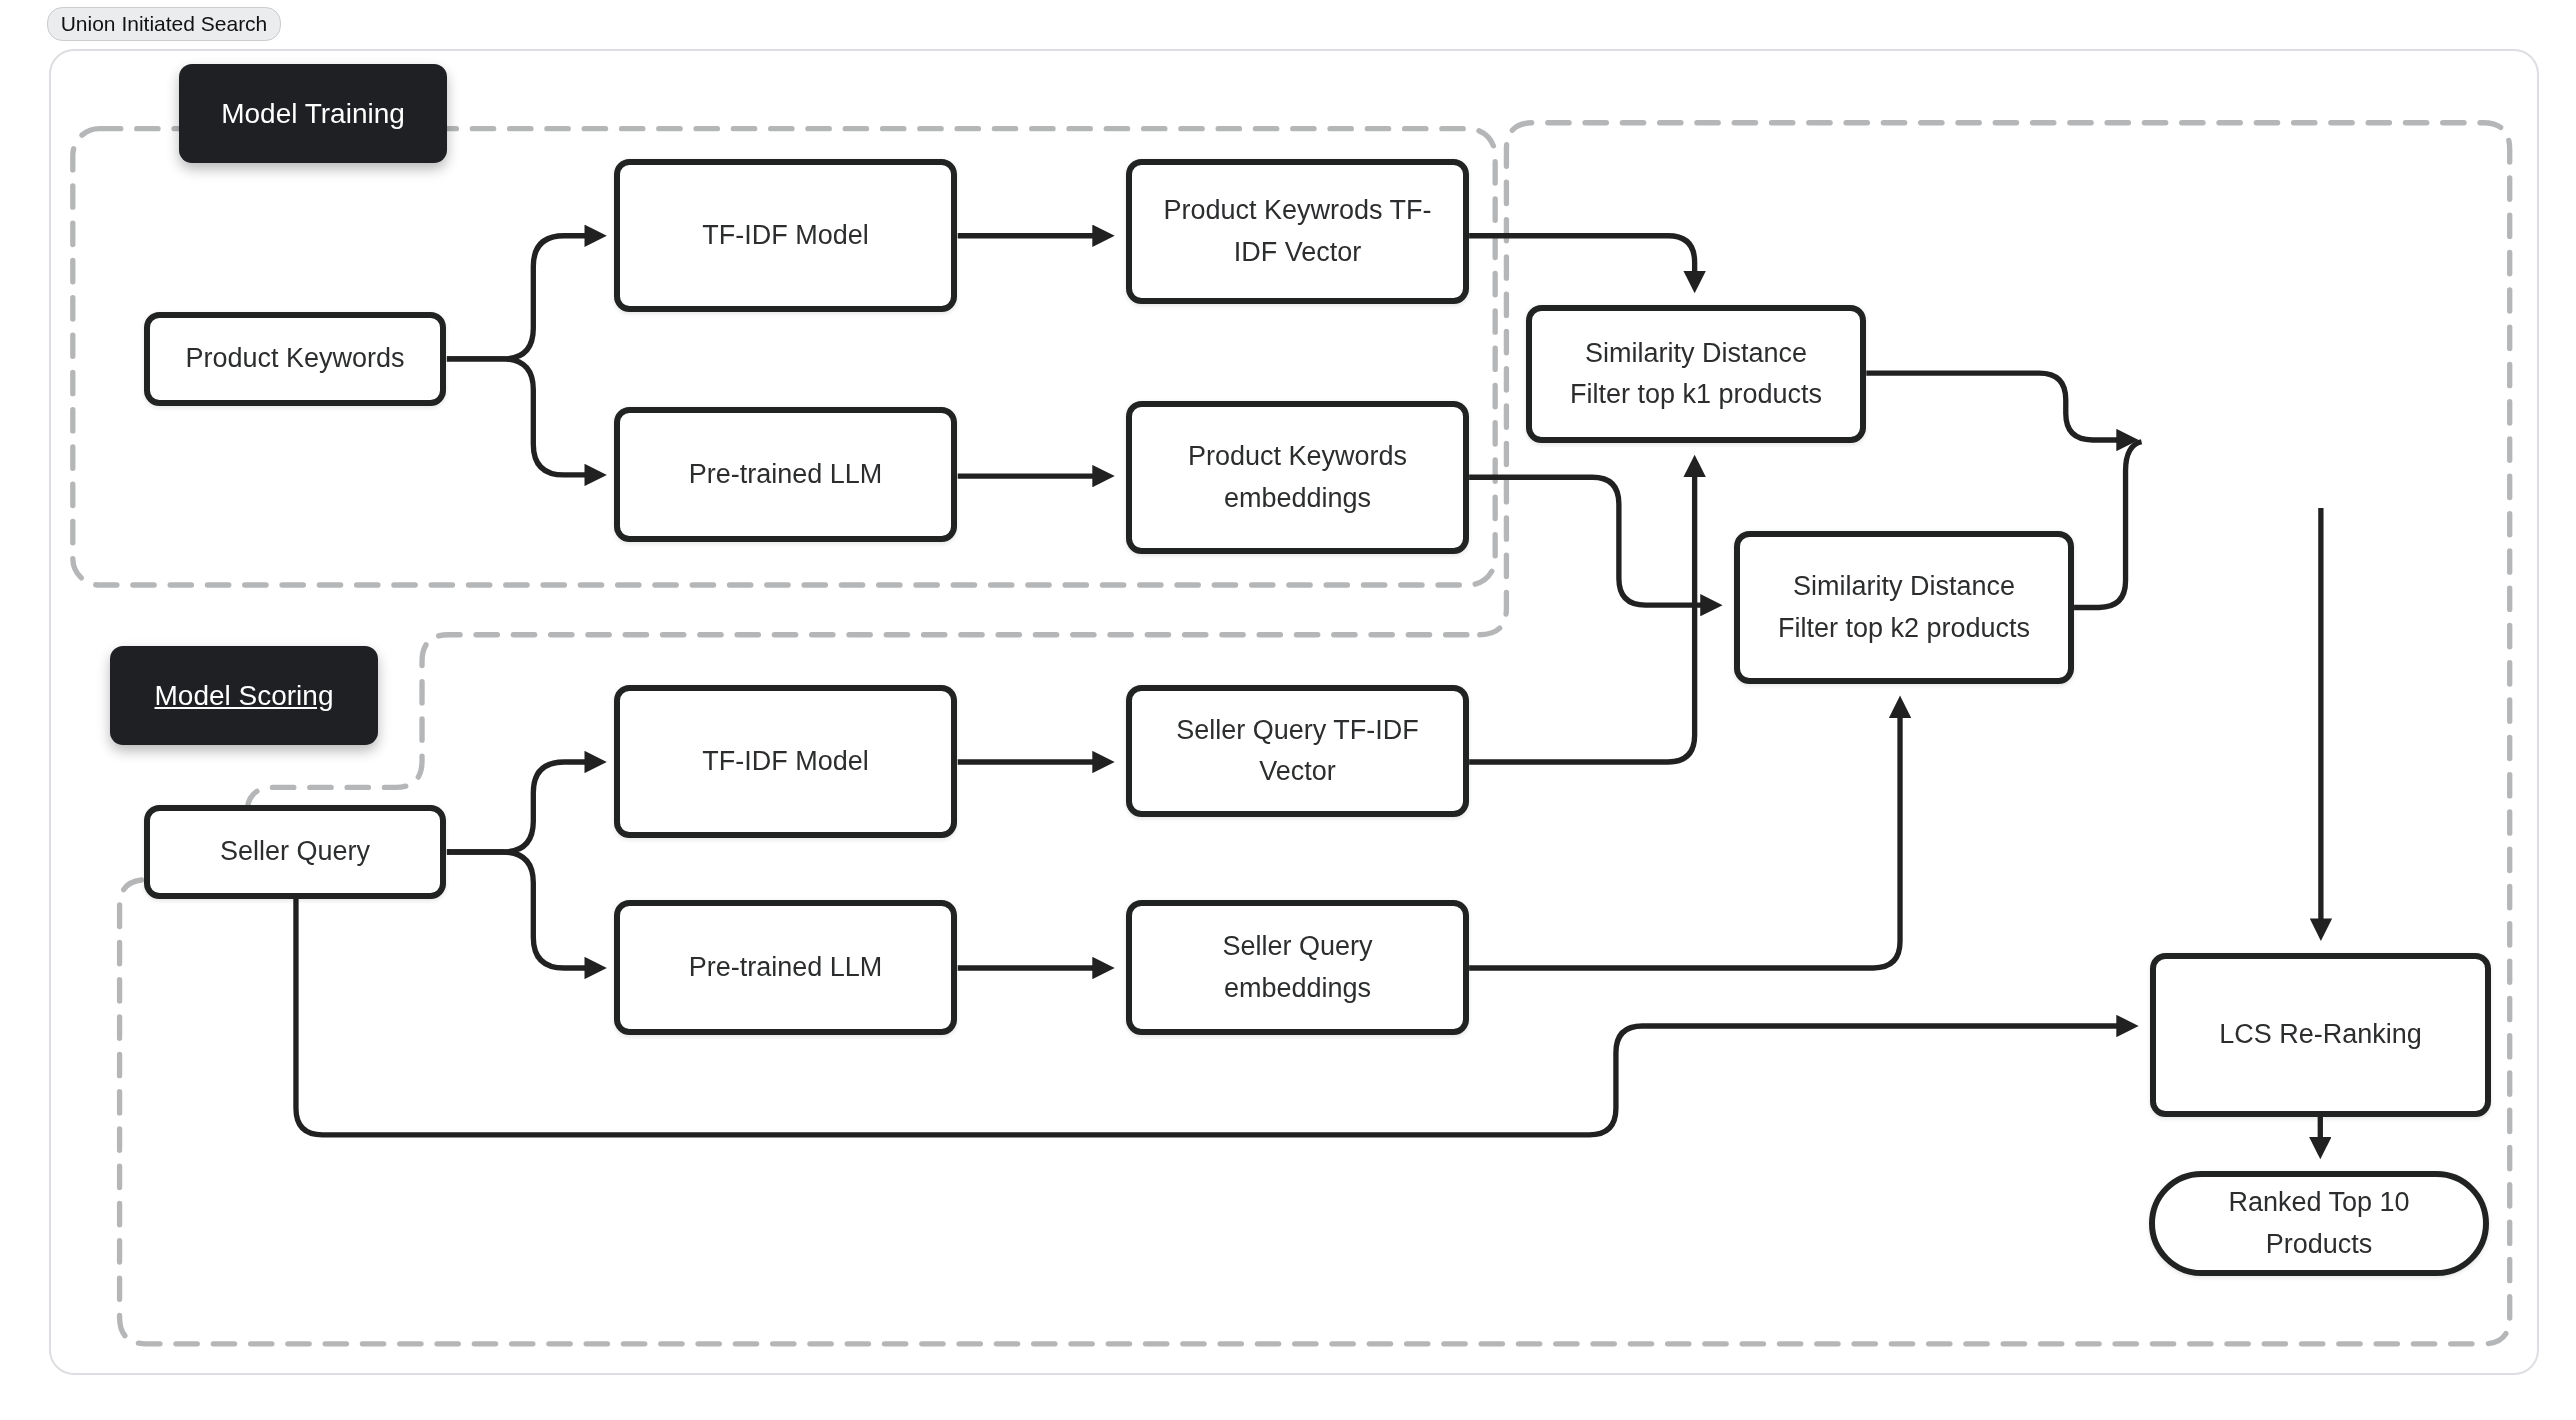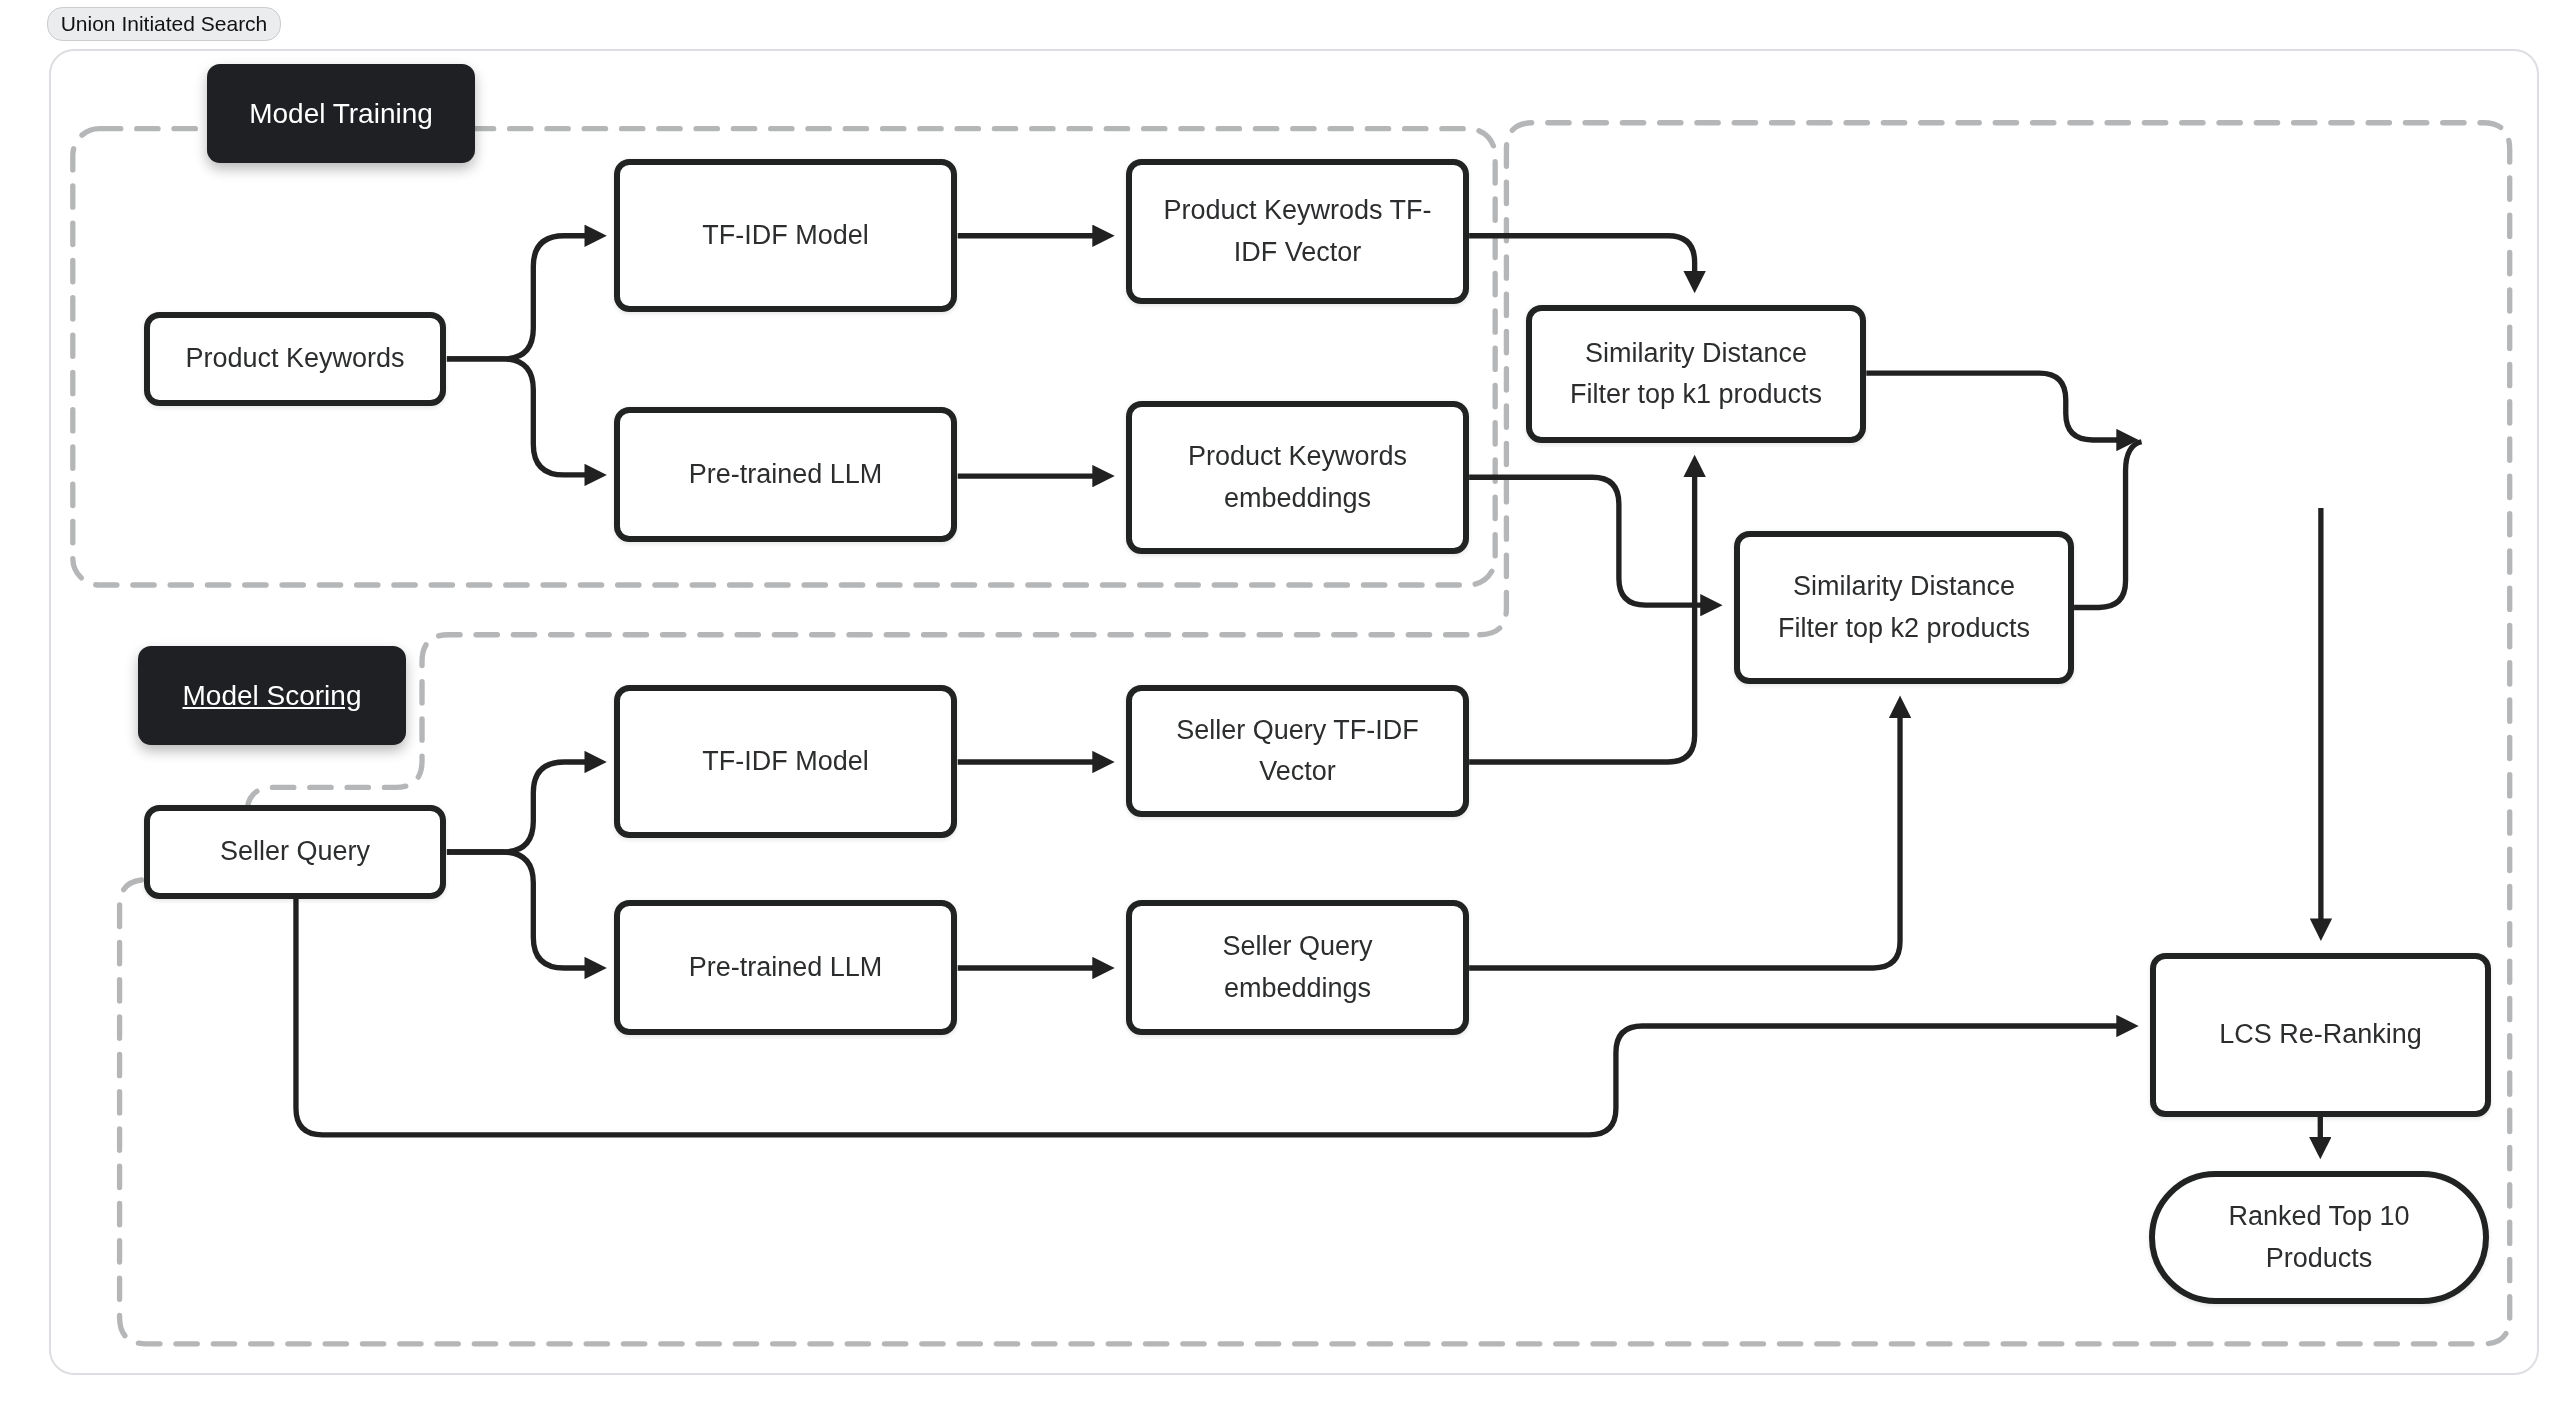--- a/index.html
+++ b/index.html
@@ -44,21 +44,20 @@
   }
   .section-label {
     position: absolute;
     background: #1f2023;
     color: #ffffff;
     border-radius: 13px;
     display: flex; align-items: center; justify-content: center;
     font-size: 28px;
     box-shadow: 0 6px 13px rgba(0,0,0,0.28);
     z-index: 5;
-    margin-left: 28px;
   }
   .node {
     position: absolute;
     background: #ffffff;
     border: 6px solid #212323;
     border-radius: 15.4px;
     box-sizing: border-box;
     display: flex; flex-direction: column;
     align-items: center; justify-content: center;
     text-align: center;
@@ -167,19 +166,19 @@
     <span class="node-title">Similarity Distance</span>
     <span class="node-subtitle">Filter top k1 products</span>
   </div>
   <div class="node" style="left:1734px; top:531px; width:340px; height:153px;">
     <span class="node-title">Similarity Distance</span>
     <span class="node-subtitle">Filter top k2 products</span>
   </div>
   <div class="node" style="left:2150px; top:953px; width:341px; height:164px;">
     <span>LCS Re-Ranking</span>
   </div>
-  <div class="node stadium" style="left:2149px; top:1171px; width:340px; height:133px;">
+  <div class="node stadium" style="left:2149px; top:1171px; width:340px; height:105px;">
     <span>Ranked Top 10
 Products</span>
   </div>
 
 </div>
 
 
 </body></html>

